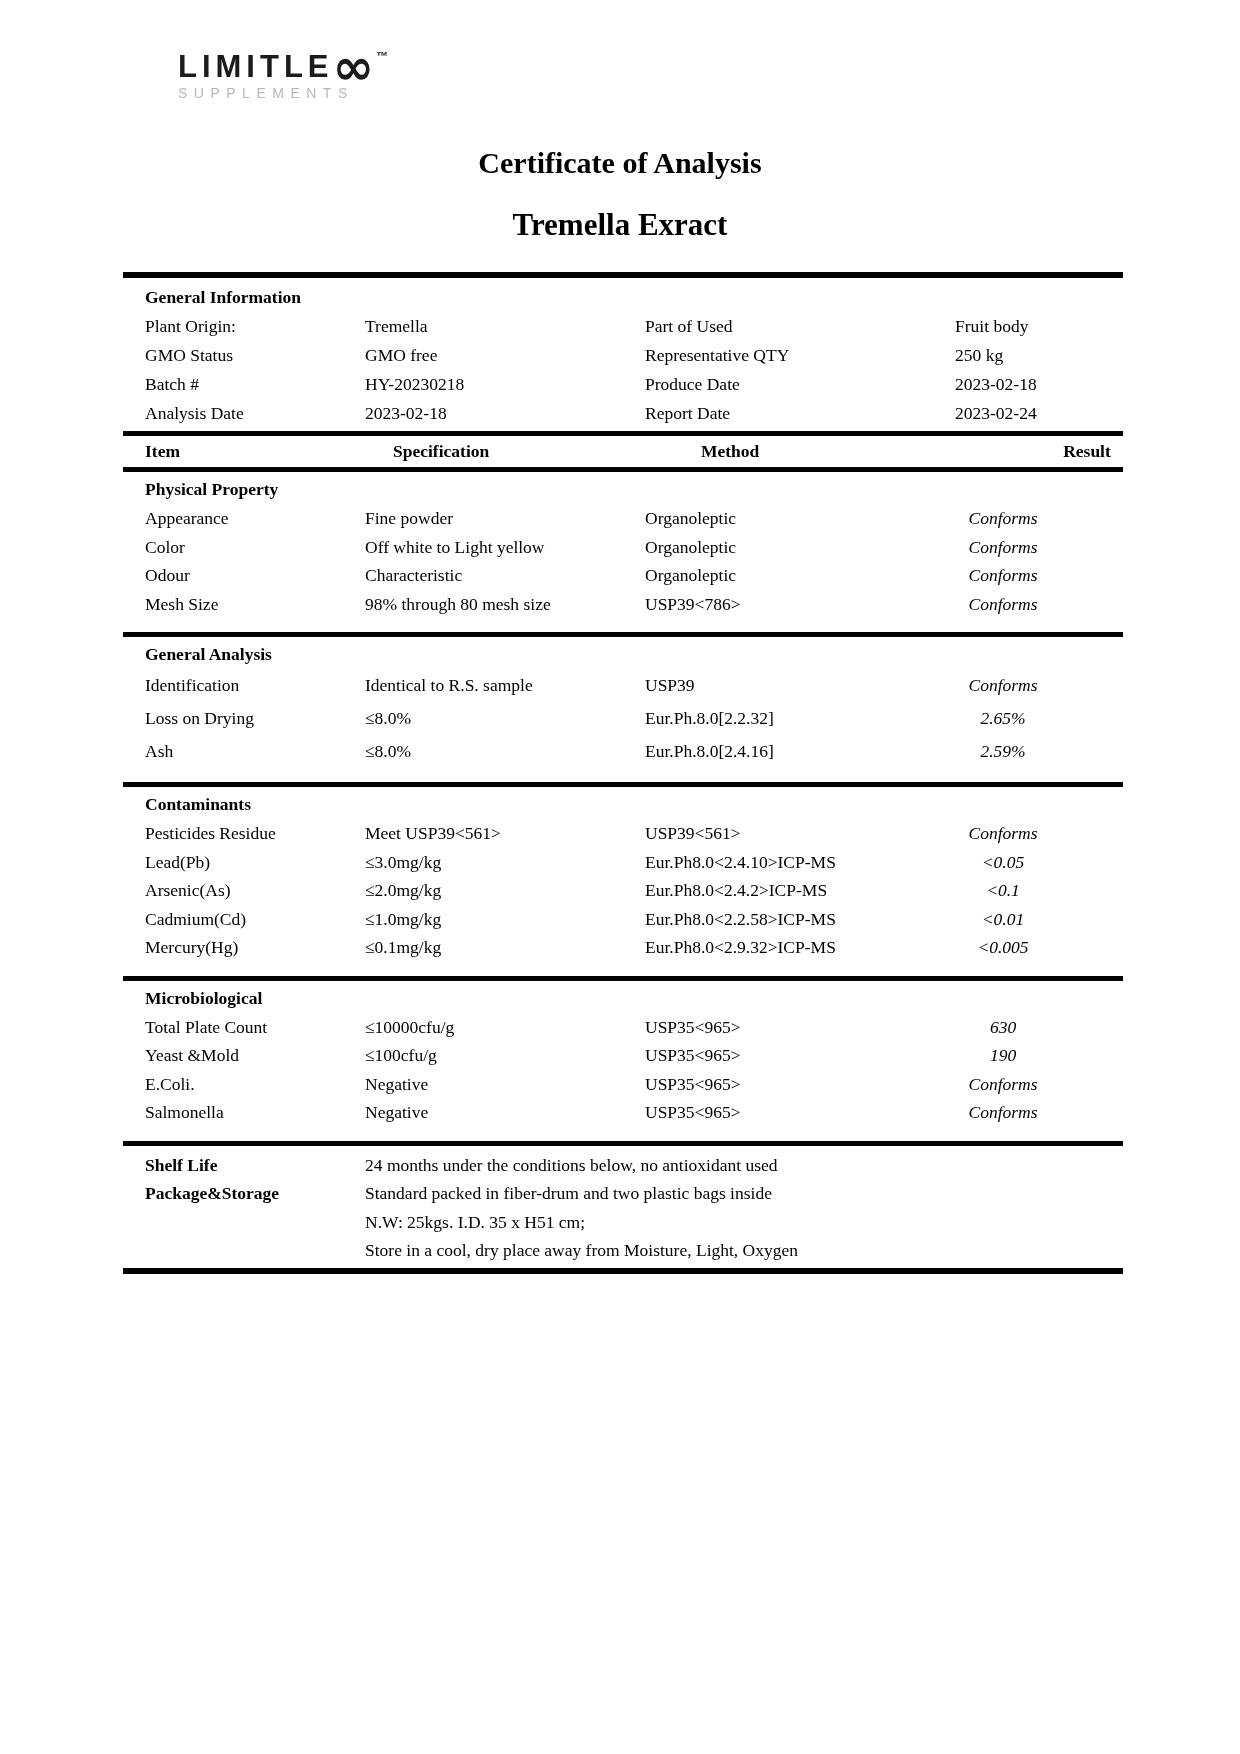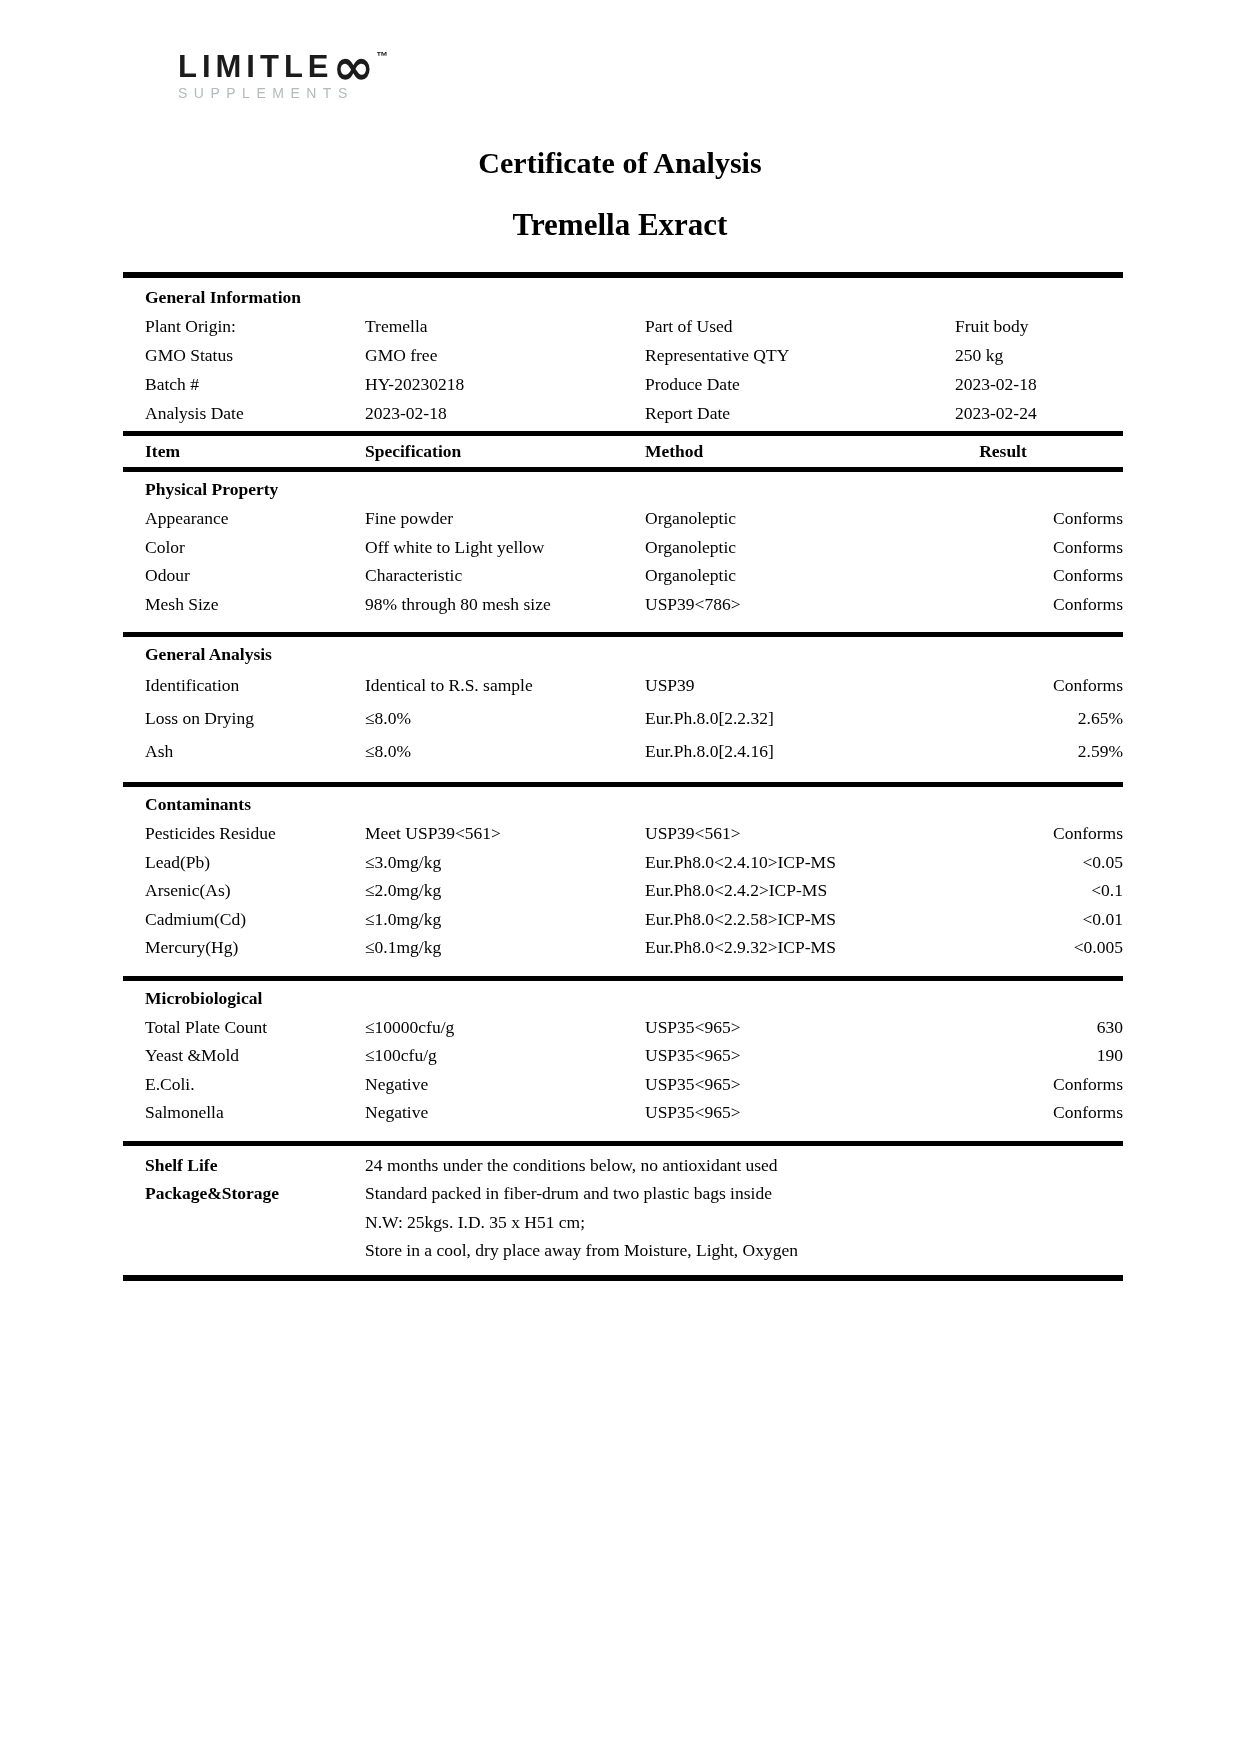--- a/index.html
+++ b/index.html
@@ -30,31 +30,31 @@
     font-size:31px; font-weight:bold; }
   
   .coa { position:absolute; left:123px; top:272px; width:1000px; font-size:17.5px; line-height:1; }
   .info-block { border-top:6px solid #000; padding:5px 0 3px 0; }
   .block-heading { font-weight:bold; line-height:29px; padding-left:22px; }
   .info-row { display:grid; grid-template-columns:22% 28% 31% 19%; line-height:29px; }
   .info-row > div { padding-left:22px; white-space:nowrap; }
   .head-row {
     display:grid; grid-template-columns:22% 28% 26% 24%;
     font-weight:bold; line-height:31px;
-    border-top:5px solid #000; border-bottom:5px solid #000;
+    border-top:5px solid #000; border-bottom:5px solid #000;gap:28px;
   }
   .head-row > div { padding-left:22px; }
   .head-row .col-result { text-align:center; padding-left:0; }
   .section { padding:3px 0 14px 0; }
   .section + .section { border-top:5px solid #000; }
   .t-row { display:grid; grid-template-columns:22% 28% 26% 24%; line-height:28.5px; }
   .t-row > div { padding-left:22px; white-space:nowrap; }
-  .t-row .col-result { text-align:right; padding-left:0; }
+  .t-row .col-result { text-align:center; padding-left:0;font-style:italic; }
   .section.roomy .t-row { line-height:33px; }
-  .footer-block { border-top:5px solid #000; border-bottom:6px solid #000; padding:5px 0 10px 0; }
+  .footer-block { border-top:5px solid #000; border-bottom:6px solid #000; padding:5px 0 3px 0; }
   .f-row { display:grid; grid-template-columns:22% 78%; line-height:28.5px; }
   .f-row > div { padding-left:22px; white-space:nowrap; }
   .f-label { font-weight:bold; }
 </style>
 </head>
 <body>
 
 <div class="page">
 
   <div class="logo">

